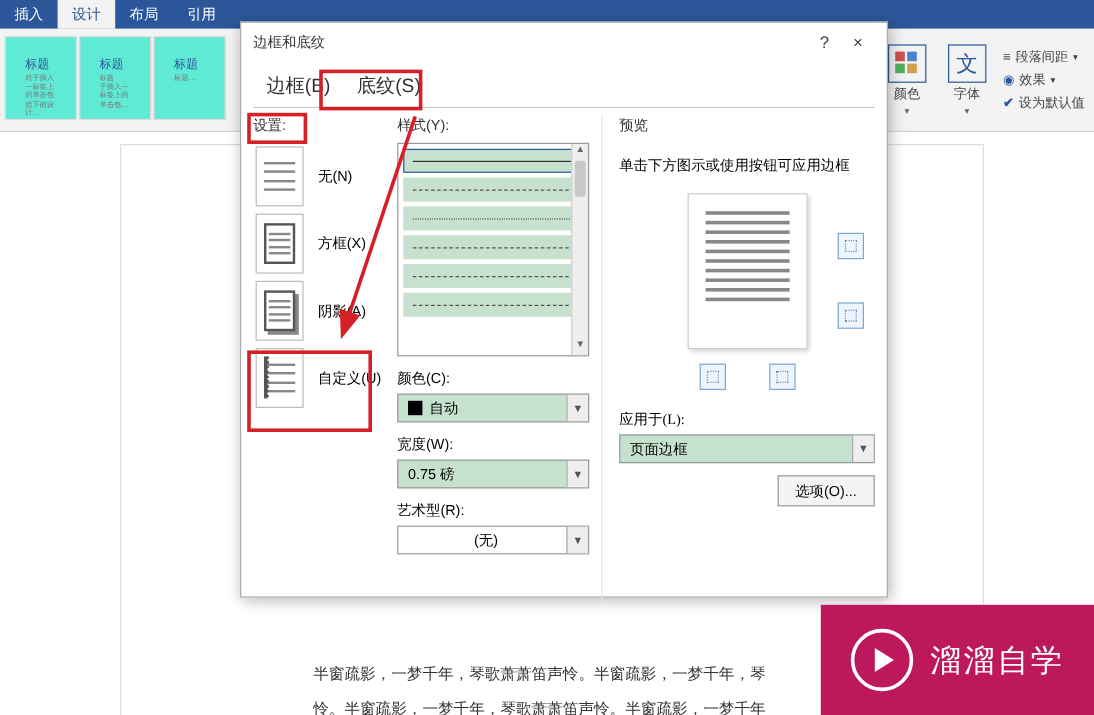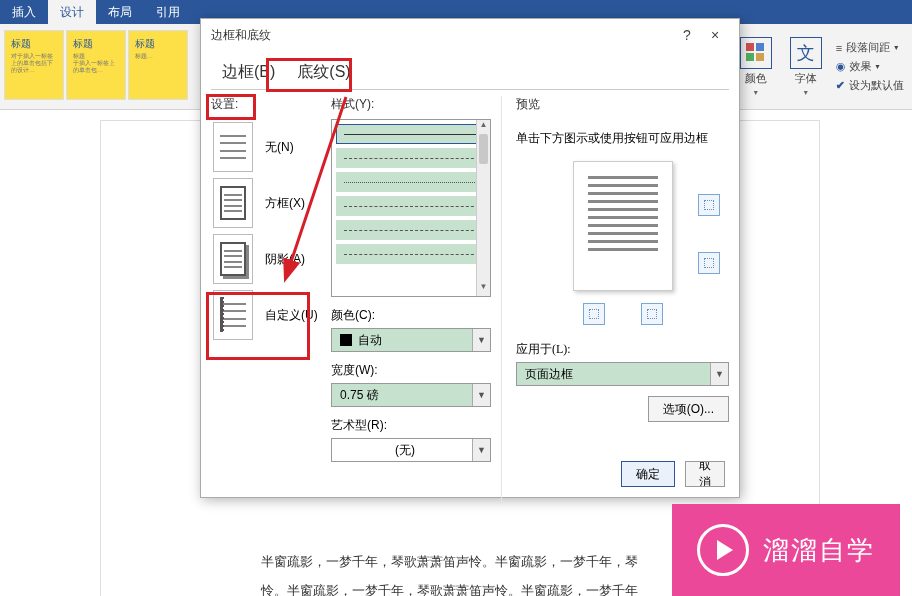--- a/index.html
+++ b/index.html
@@ -46,23 +46,23 @@
     display: flex;
     padding: 6px 4px;
     gap: 2px;
     width: 200px;
     overflow: hidden;
   }
   .style-item {
     width: 60px;
     height: 70px;
     border: 1px solid #ddd;
-    background: #fde047;
+    background: #5eead4;
     font-size: 9px;
-    padding: 6px;
+    padding: 16px;
     overflow: hidden;
     position: relative;
   }
   .style-item .title { font-size: 10px; color: #2b579a; }
   .style-item .body { font-size: 6px; color: #777; line-height: 1.2; margin-top: 2px; }
 
   .ribbon-spacer { flex: 1; }
 
   .ribbon-right {
     display: flex;
@@ -287,22 +287,22 @@
     position:absolute;border:3px solid #d62027;z-index:30;pointer-events:none;
   }
 
   
   .arrow {
     position:absolute;z-index:30;width:120px;height:120px;pointer-events:none;
   }
 
   
   .brand {
-    position:absolute;right:12px;bottom:0;width:228px;height:92px;
-    background:#ec4899;color:#fff;z-index:50;
+    position:absolute;right:0;bottom:0;width:228px;height:92px;
+    background:#be185d;color:#fff;z-index:50;
     display:flex;align-items:center;gap:14px;justify-content:center;
   }
   .brand .play {
     width:52px;height:52px;border:3px solid #fff;border-radius:50%;
     display:flex;align-items:center;justify-content:center;
   }
   .brand .play .tri {
     width:0;height:0;border-left:16px solid #fff;border-top:10px solid transparent;border-bottom:10px solid transparent;margin-left:4px;
   }
   .brand .txt { font-size:26px;letter-spacing:2px; }
@@ -539,24 +539,20 @@
 
   <div class="edge-btns-v">
     <div class="edge-btn">
         <div class="sq"></div>
       </div>
     <div class="edge-btn">
         <div class="sq"></div>
       </div>
   </div>
 
-  <div class="dialog-footer">
-    <span class="btn primary">确定</span>
-    <span class="btn" style="width:40px;overflow:hidden">取消</span>
-  </div>
 </div>
 
 <div class="hl" style="left:266px;top:58px;width:86px;height:34px"></div>
 <div class="hl" style="left:206px;top:94px;width:50px;height:26px"></div>
 <div class="hl" style="left:206px;top:292px;width:104px;height:68px"></div>
 
 <svg class="arrow" style="left:256px;top:92px;width:120px;height:210px">
   <defs>
     <marker id="ah" markerWidth="10" markerHeight="10" refX="6" refY="3" orient="auto">
       <path d="M0,0 L8,3 L0,6 Z" fill="#d62027"></path>

